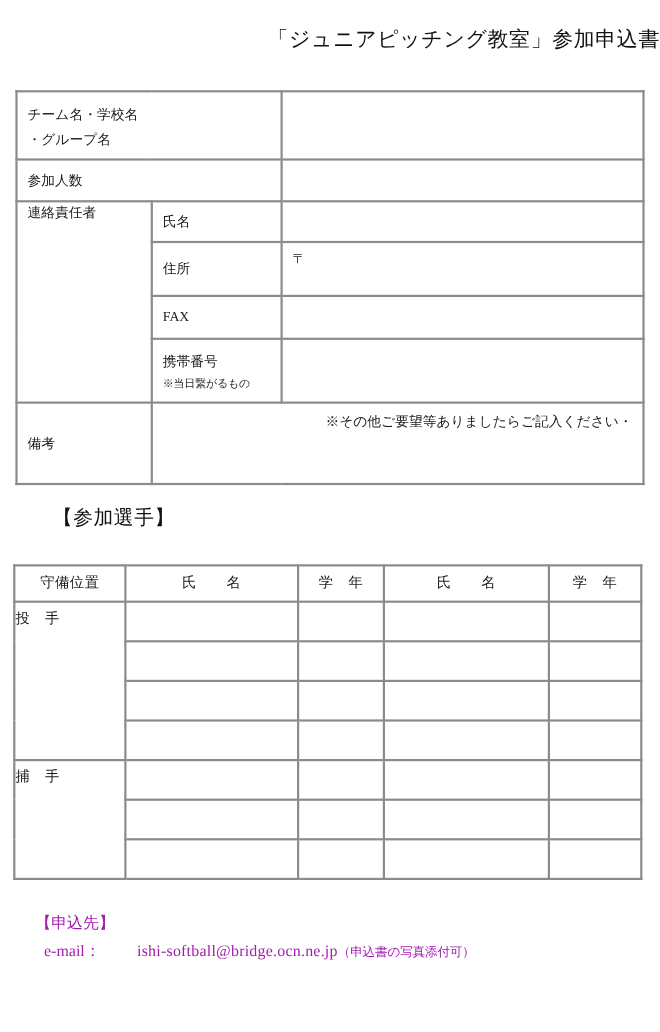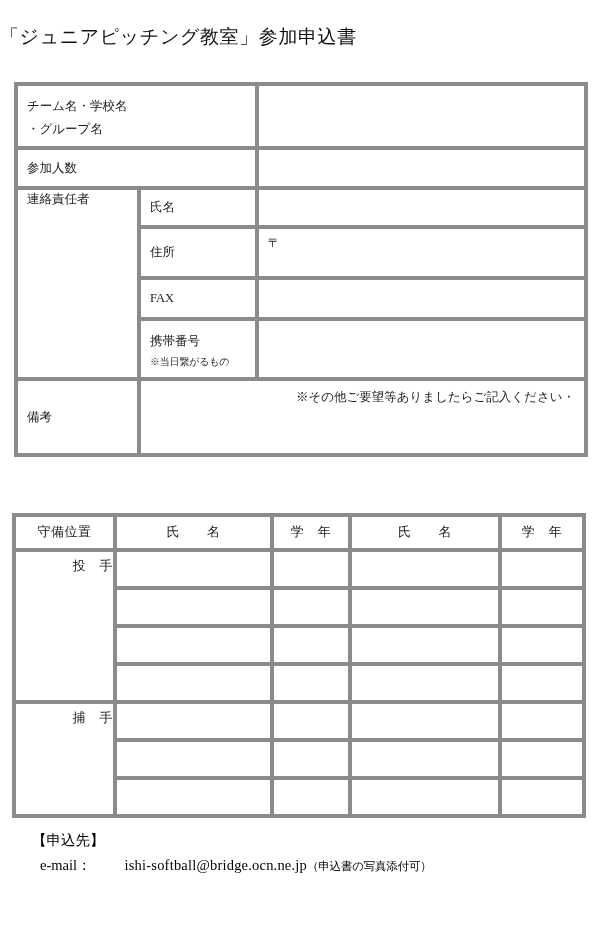--- a/index.html
+++ b/index.html
@@ -21,38 +21,38 @@
     position: absolute;
     inset: 0;
   }
 
   
   .doc-title {
     position: absolute;
     top: 24px;
     left: 0;
     width: 600px;
-    text-align: left;
+    text-align: right;
     font-size: 19px;
     line-height: 26px;
     letter-spacing: 0.6px;
     color: #111;
     white-space: pre;
   }
 
   
   table.form-table {
     position: absolute;
     border-collapse: collapse;
     table-layout: fixed;
     background: #fff;
   }
   table.form-table td,
   table.form-table th {
-    border: 4px solid #84cc16;
+    border: 2px solid #84cc16;
     padding: 0;
     vertical-align: top;
     font-weight: normal;
     font-size: 12.5px;
     color: #1a1a1a;
     background: #fff;
   }
   table.form-table td.outer-top { border-top-color: #555; }
   table.form-table td.outer-bottom { border-bottom-color: #555; text-align: right; }
 
@@ -128,42 +128,42 @@
   }
   #players-table td.head {
     text-align: center;
     vertical-align: middle;
     font-size: 13px;
     letter-spacing: 0.5px;
     height: 26px;
     padding: 2px 0 3px 0;
   }
   #players-table td.pos-label {
-    text-align: right;
+    text-align: left;
     vertical-align: top;
     font-size: 13px;
     letter-spacing: 0.5px;
     padding-top: 5px;
   }
   #players-table td.blank {
     height: 34px;
   }
   .spaced {
     letter-spacing: 0.5px;
   }
 
   
   .footer-block {
     position: absolute;
     top: 828px;
     left: 32px;
     width: 540px;
     font-size: 14.5px;
     line-height: 25px;
-    color: #000000;
+    color: #a21caf;
   }
   .footer-line {
     white-space: pre;
     display: block;
   }
   .footer-line.indent {
     padding-left: 8px;
   }
   .footer-small {
     font-size: 11.5px;
@@ -253,20 +253,21 @@
           <span class="label-mid">備考</span>
         </td>
         <td class="outer-bottom" colspan="2">
           <span class="remarks-note">※その他ご要望等ありましたらご記入ください・</span>
           <span class="cell-pad"></span>
         </td>
       </tr>
     </tbody>
   </table>
 
+  <div class="section-heading">【参加選手】</div>
 
   <table class="form-table" id="players-table">
     <colgroup>
       <col style="width:101px">
       <col style="width:157px">
       <col style="width:78px">
       <col style="width:150px">
       <col style="width:84px">
     </colgroup>
     <tbody>

